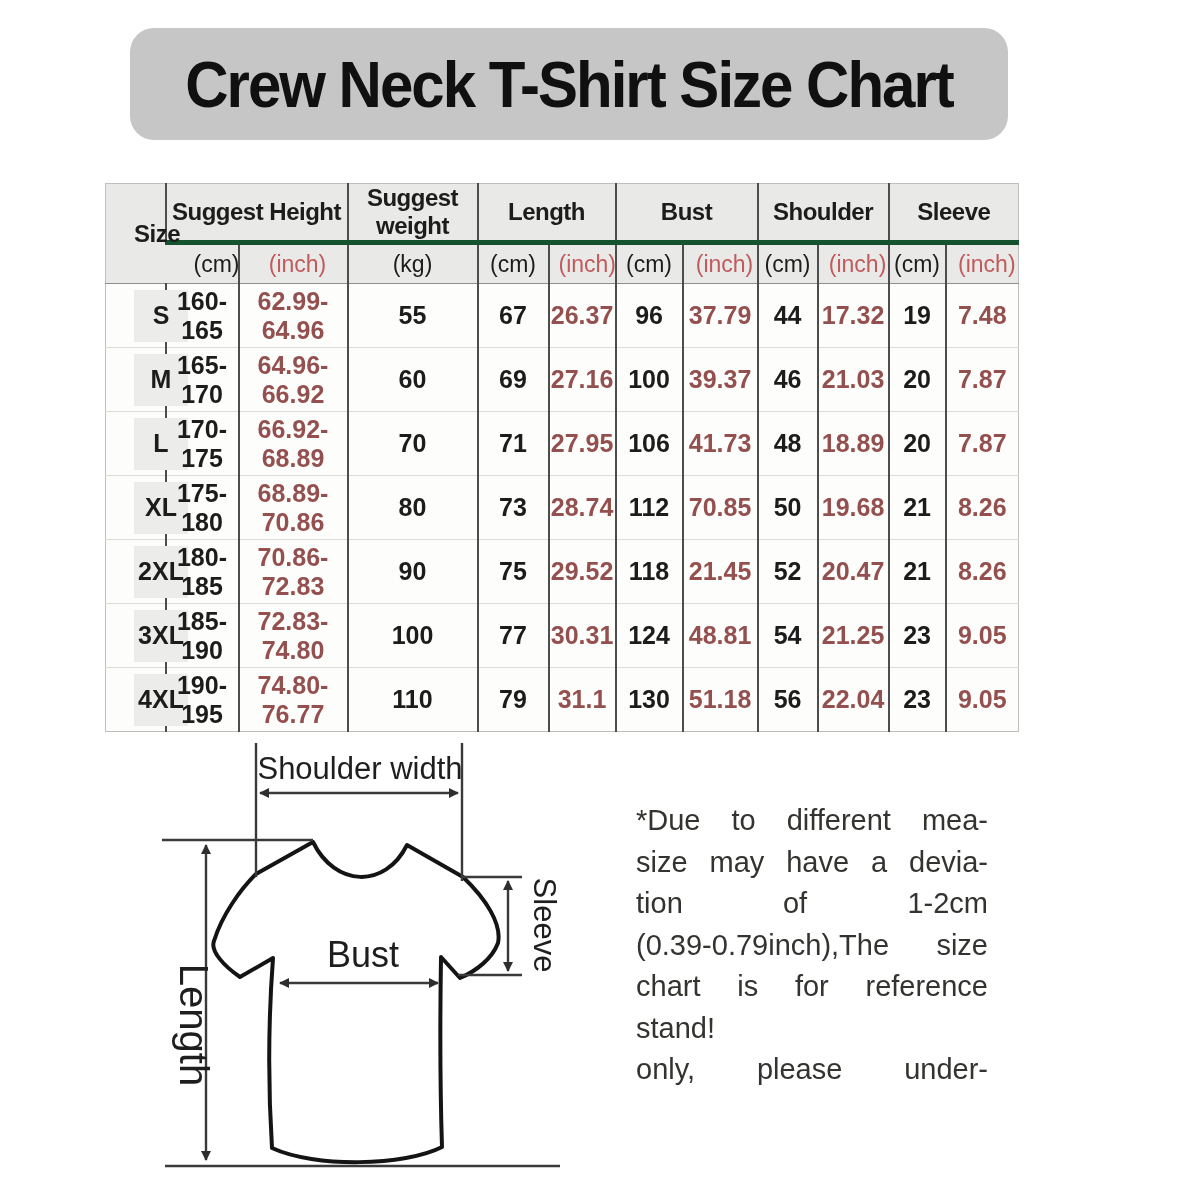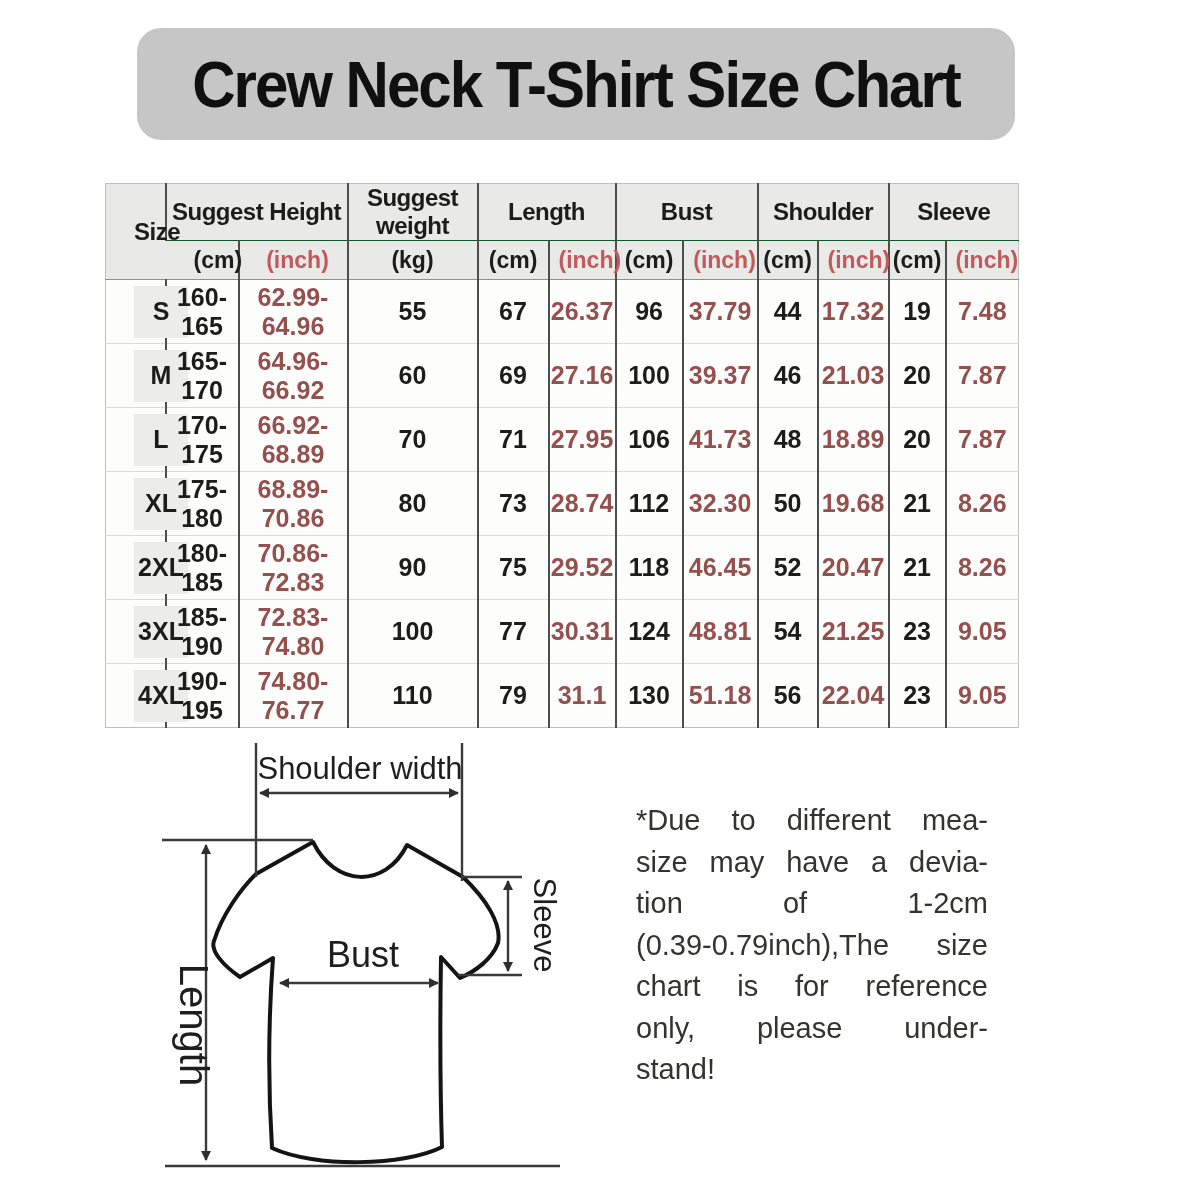--- a/index.html
+++ b/index.html
@@ -14,40 +14,40 @@
   }
   html,body{margin:0;padding:0;background:#ffffff;}
   .page{
     position:relative;width:1190px;height:1190px;overflow:hidden;background:#ffffff;
     font-family:"Liberation Sans",sans-serif;color:var(--text);
   }
   
   .banner{
     position:absolute;left:130px;top:28px;width:878px;height:112px;
     background:var(--banner-bg);border-radius:24px;
-    display:flex;align-items:center;justify-content:center;margin-left:7px;
+    display:flex;align-items:center;justify-content:center;
   }
   .banner h1{
     margin:0;font-size:60px;font-weight:800;letter-spacing:-2px;color:#101010;
     white-space:nowrap;transform:scaleY(1.08);
   }
   
   table.size-table{
     position:absolute;left:105px;top:183px;width:913px;
     border-collapse:collapse;table-layout:fixed;
     border:1px solid #bfbfbc;
   }
   .size-table th,.size-table td{
     padding:0;text-align:center;vertical-align:middle;
     border-left:2px solid var(--vline);
   }
   .size-table th:first-child,.size-table td:first-child{border-left:none;padding-left:28px;}
   .size-table thead th{background:var(--header-bg);}
   .group-th{height:44px;font-size:24px;font-weight:700;letter-spacing:-0.5px;}
-  .unit-th{height:38px;font-size:23px;font-weight:700;border-top:1px solid #14532d;}
+  .unit-th{height:38px;font-size:23px;font-weight:400;border-top:5px solid #14532d;}
   .unit-th.inch{color:var(--inch-header);padding-left:9px;}
   .size-table thead{border-bottom:1px solid #8f8f8c;}
   .size-table tbody td{
     height:63px;background:var(--cell-bg);
     font-size:25px;font-weight:600;border-bottom:1px solid #dcdcd7;
   }
   .size-table tbody tr:last-child td{border-bottom:none;}
   .size-table tbody td.inch{color:var(--inch-value);}
   .chip{
     display:inline-flex;width:54px;height:52px;background:var(--chip-bg);
@@ -161,35 +161,35 @@
           <td class="inch">7.87</td>
         </tr>
         <tr>
           <td><span class="chip">XL</span></td>
           <td>175-180</td>
           <td class="inch">68.89-70.86</td>
           <td>80</td>
           <td>73</td>
           <td class="inch">28.74</td>
           <td>112</td>
-          <td class="inch">32.30</td>
+          <td class="inch">70.85</td>
           <td>50</td>
           <td class="inch">19.68</td>
           <td>21</td>
           <td class="inch">8.26</td>
         </tr>
         <tr>
           <td><span class="chip">2XL</span></td>
           <td>180-185</td>
           <td class="inch">70.86-72.83</td>
           <td>90</td>
           <td>75</td>
           <td class="inch">29.52</td>
           <td>118</td>
-          <td class="inch">46.45</td>
+          <td class="inch">21.45</td>
           <td>52</td>
           <td class="inch">20.47</td>
           <td>21</td>
           <td class="inch">8.26</td>
         </tr>
         <tr>
           <td><span class="chip">3XL</span></td>
           <td>185-190</td>
           <td class="inch">72.83-74.80</td>
           <td>100</td>
@@ -269,17 +269,17 @@
       <line x1="130" y1="248" x2="288" y2="248" marker-start="url(#ah-s)" marker-end="url(#ah-e)"></line>
     </g>
   </svg>
 
   <div class="disclaimer" id="disclaimer">
       <div class="dline">*Due to different mea-</div>
       <div class="dline">size may have a devia-</div>
       <div class="dline">tion of 1-2cm</div>
       <div class="dline">(0.39-0.79inch),The size</div>
       <div class="dline">chart is for reference</div>
+      <div class="dline last">stand!</div>
       <div class="dline">only, please under-</div>
-      <div class="dline last">stand!</div>
     </div>
 
 </div>
 
 </body></html>

